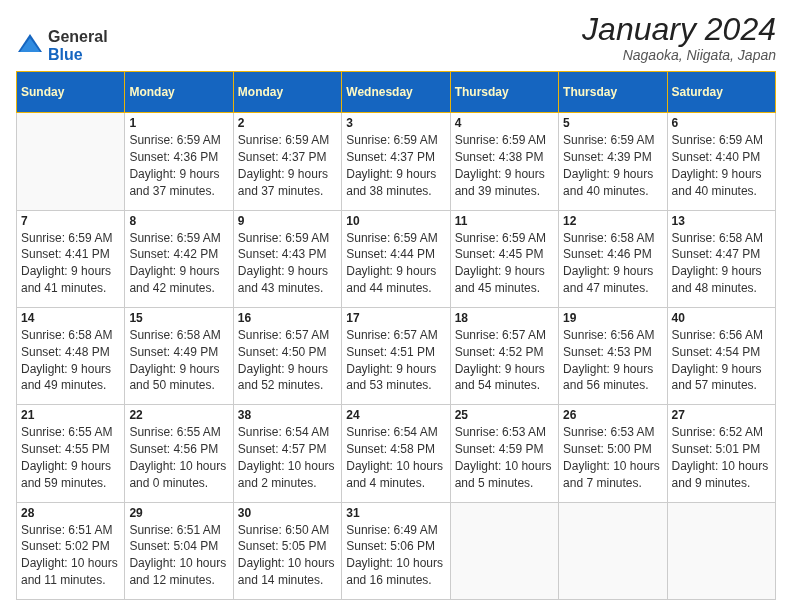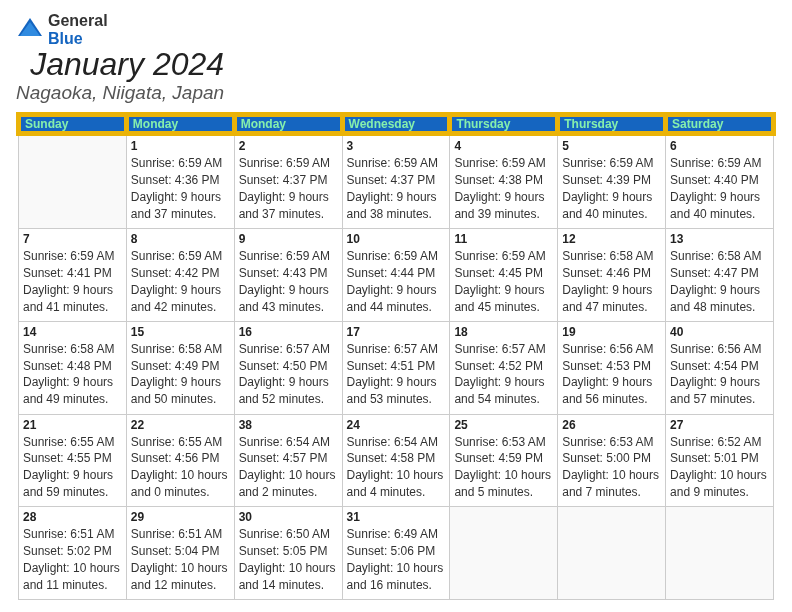--- a/index.html
+++ b/index.html
@@ -13,23 +13,22 @@
     .page {
       width: 792px;
       height: 612px;
       padding: 12px 16px;
       display: flex;
       flex-direction: column;
     }
     .header {
       display: flex;
       justify-content: space-between;
-      align-items: flex-start;
+      align-items: flex-end;
       margin-bottom: 8px;
-      flex-direction: column;
     }
     .logo {
       display: flex;
       align-items: center;
       gap: 4px;
     }
     .logo-text {
       display: flex;
       flex-direction: column;
       line-height: 1.1;
@@ -52,38 +51,38 @@
       text-align: right;
       font-style: italic;
     }
     .month-year {
       font-size: 32px;
       font-weight: 300;
       color: #222;
       line-height: 1.1;
     }
     .location {
-      font-size: 19px;
+      font-size: 14px;
       color: #555;
     }
     .calendar {
       flex: 1;
       border: 1px solid #ccc;
       border-collapse: collapse;
       width: 100%;
       table-layout: fixed;
     }
     .calendar th {
       background: #1565c0;
-      color: #86efac;
+      color: #fef9c3;
       font-size: 12px;
       font-weight: bold;
-      padding: 0 4px;
+      padding: 13px 4px;
       text-align: left;
-      border: 5px solid #eab308;
+      border: 1px solid #eab308;
     }
     .calendar td {
       border: 1px solid #ccc;
       vertical-align: top;
       padding: 3px 4px;
       font-size: 10px;
       color: #333;
       height: 88px;
     }
     .day-num {

